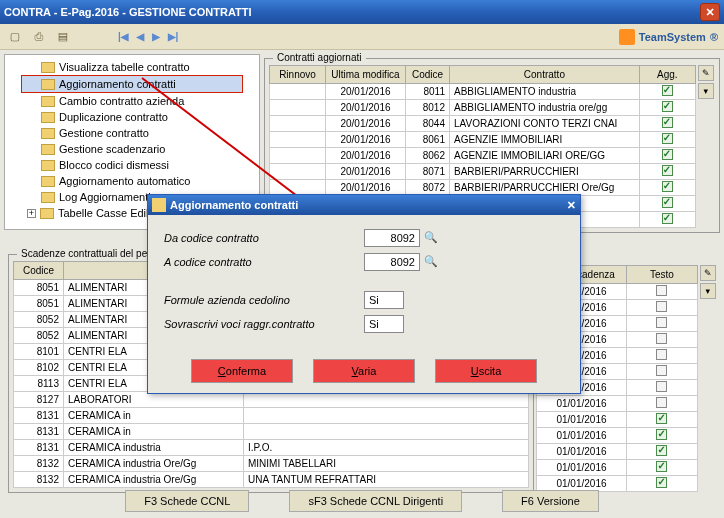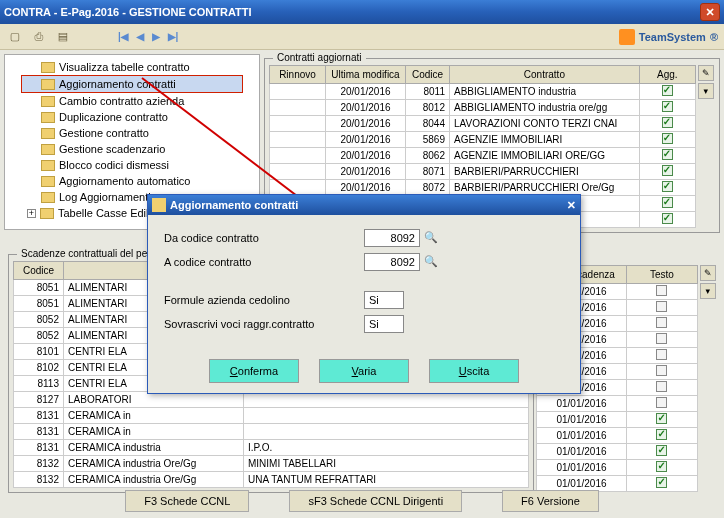--- a/index.html
+++ b/index.html
@@ -54,26 +54,26 @@
 .lower-left { flex: 1; }
 .lower-right { width: 180px; }
 
 
 .dialog { position: absolute; top: 194px; left: 147px; width: 434px; background: #e8e8e0; border: 1px solid #2a5ab8; box-shadow: 2px 2px 6px rgba(0,0,0,0.3); z-index: 100; }
 .dialog .dlg-title { background: linear-gradient(to bottom, #3b7ed6, #1e4f9e); color: #fff; height: 20px; display: flex; align-items: center; padding: 0 4px; font-weight: bold; }
 .dialog .dlg-title .dlg-icon { width: 14px; height: 14px; background: #f0d070; margin-right: 4px; }
 .dialog .dlg-title span { flex: 1; }
 .dialog .dlg-body { padding: 14px 16px 10px; }
 .dlg-row { display: flex; align-items: center; margin-bottom: 6px; }
-.dlg-row label { width: 200px; }
+.dlg-row label { width: 200px; font-style: italic; }
 .dlg-input { width: 56px; height: 18px; border: 1px solid #888; background: #fff; text-align: right; padding: 0 4px; font-size: 11px; }
 .dlg-input.si { width: 40px; text-align: left; }
 .dlg-search { width: 14px; height: 14px; margin-left: 4px; color: #888; cursor: pointer; }
 .dlg-btns { display: flex; justify-content: center; gap: 20px; margin-top: 18px; padding-top: 8px; }
-.dlg-btn { width: 90px; height: 24px; background: #5eead4; border: 1px solid #999; cursor: pointer; }
+.dlg-btn { width: 102px; height: 24px; background: #ef4444; border: 1px solid #999; cursor: pointer; }
 .dlg-btn span { text-decoration: underline; }
 
 
 .arrow-svg { position: absolute; top: 76px; left: 140px; z-index: 50; pointer-events: none; }
 
 
 .footer-btns { position: absolute; bottom: 6px; left: 0; right: 0; display: flex; justify-content: center; gap: 40px; }
 .footer-btn { padding: 4px 18px; background: #e4e0c8; border: 1px solid #aaa; cursor: pointer; }
 </style>
 </head>
@@ -181,21 +181,21 @@
               <tr>
                 <td></td>
                 <td class="c">20/01/2016</td>
                 <td class="r">8044</td>
                 <td>LAVORAZIONI CONTO TERZI CNAI</td>
                 <td class="c"><span class="chk on"></span></td>
               </tr>
               <tr>
                 <td></td>
                 <td class="c">20/01/2016</td>
-                <td class="r">5869</td>
+                <td class="r">8061</td>
                 <td>AGENZIE IMMOBILIARI</td>
                 <td class="c"><span class="chk on"></span></td>
               </tr>
               <tr>
                 <td></td>
                 <td class="c">20/01/2016</td>
                 <td class="r">8062</td>
                 <td>AGENZIE IMMOBILIARI ORE/GG</td>
                 <td class="c"><span class="chk on"></span></td>
               </tr>

